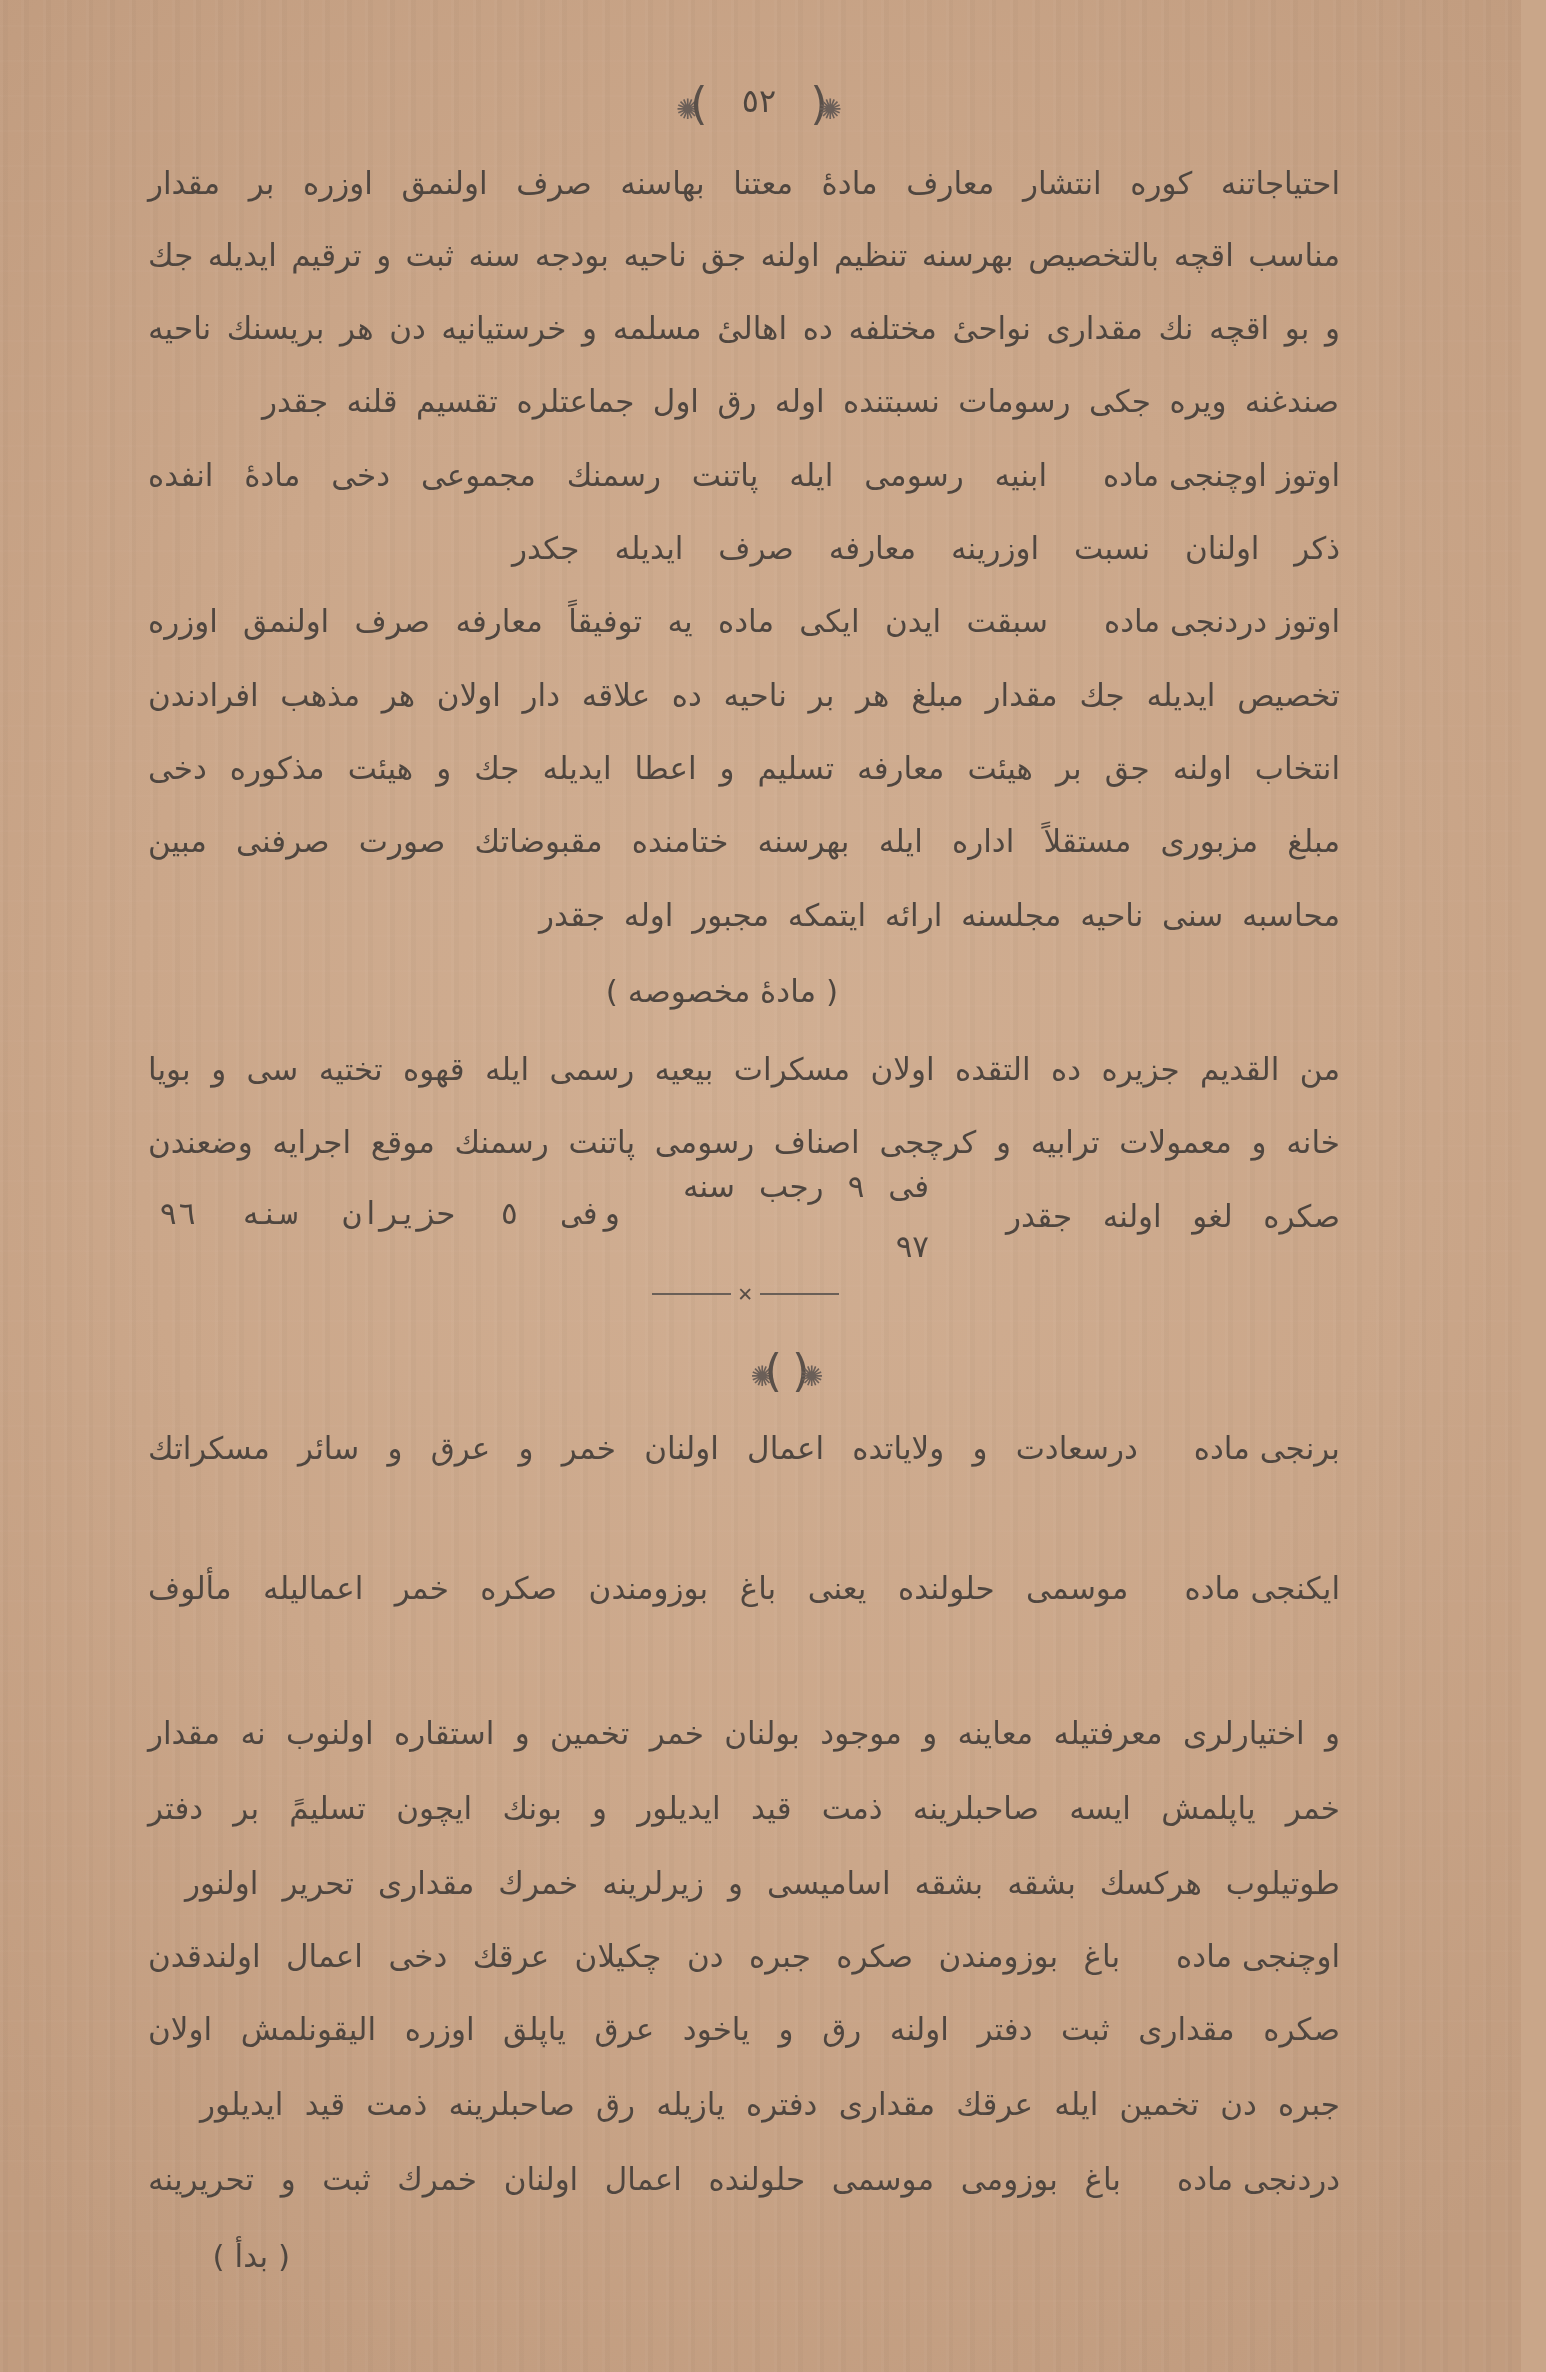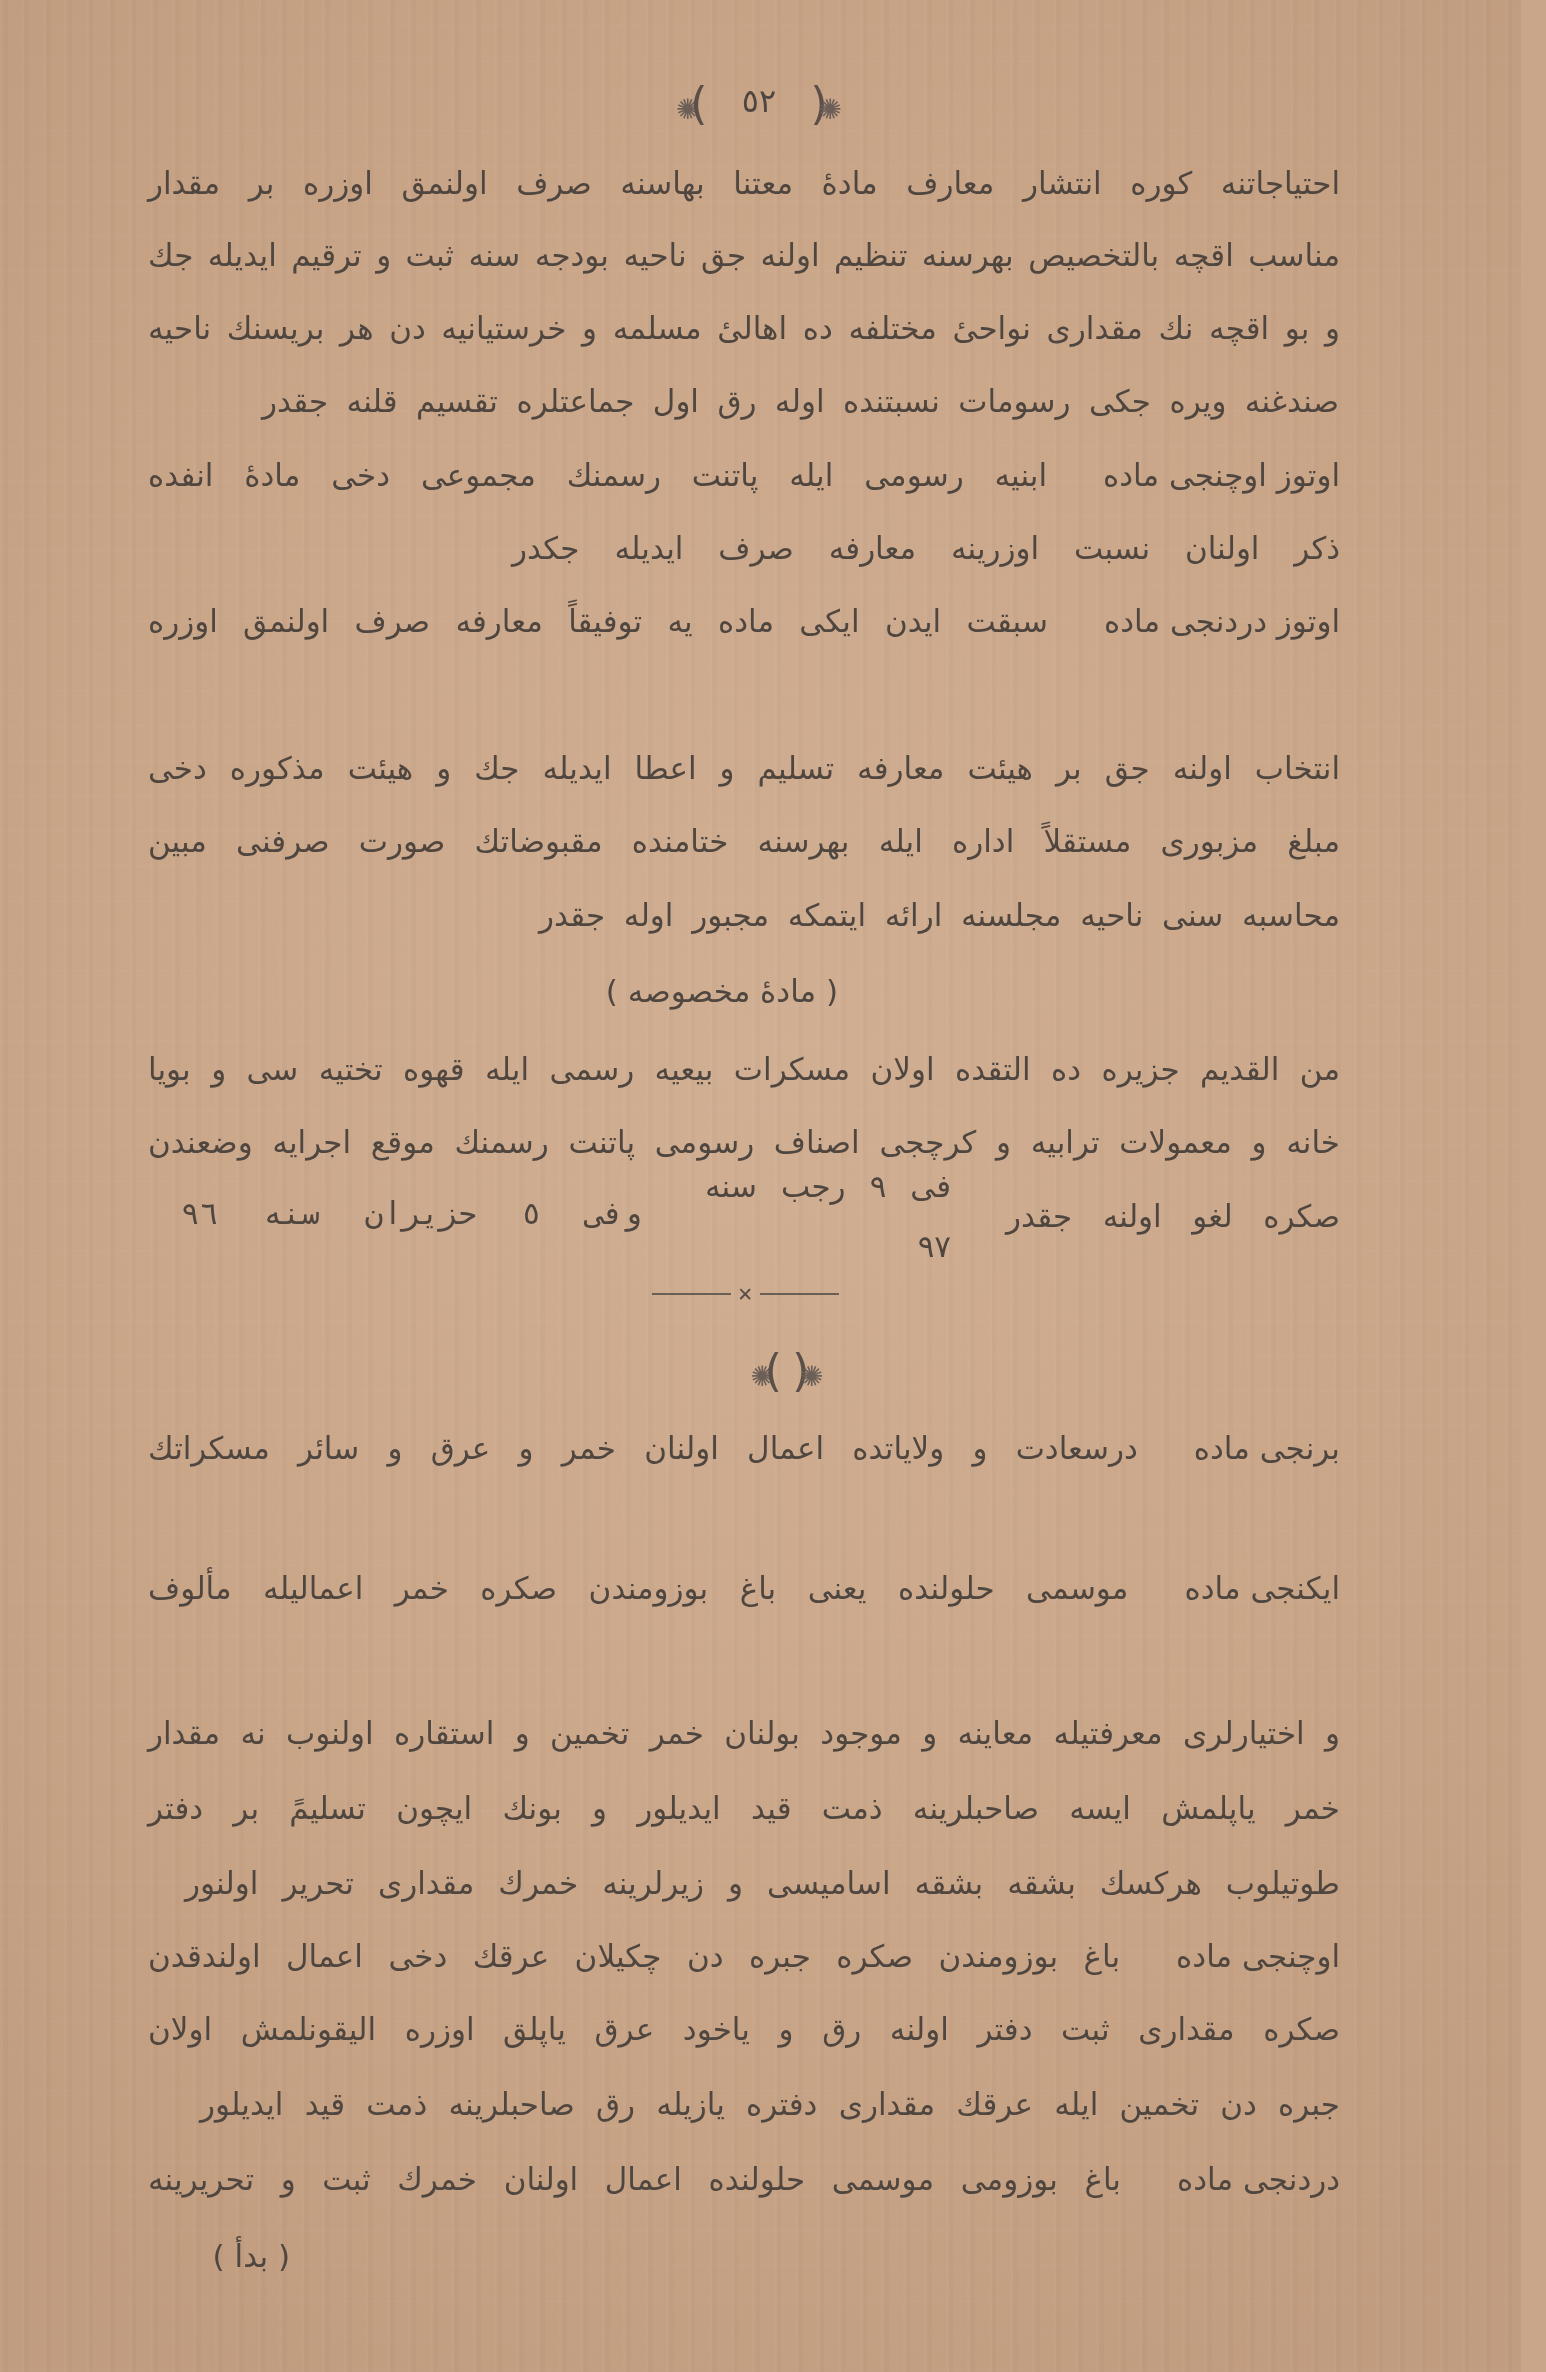--- a/index.html
+++ b/index.html
@@ -20,21 +20,21 @@
     direction: rtl; unicode-bidi: isolate;
     text-align: justify; text-align-last: justify; white-space: normal;
   }
   .full { left: 148px; width: 1192px; }
   .lab { display: flex; flex-direction: row; align-items: center; column-gap: 56px; text-align: right; text-align-last: auto; }
   .lab .lbl { flex: none; }
   .lab .txt { flex: 1 1 auto; min-width: 0; text-align: justify; text-align-last: justify; }
   .dates { display: flex; flex-direction: row; align-items: center; text-align: right; text-align-last: auto; }
   .dates span { display: block; text-align: justify; text-align-last: justify; }
   .dates .d1 { width: 334px; flex: none; }
-  .dates .d2 { width: 246px; flex: none; margin-right: 55px; }
+  .dates .d2 { width: 246px; flex: none; margin-right: 77px; }
   .dates .d3 { width: 461px; flex: none; margin-right: 63px; font-family: Liberation Mono, monospace; }
   .center { text-align: center; text-align-last: center; }
 
   .pgnum {
     position: absolute; left: 637px; top: 71px; width: 244px; height: 60px;
     line-height: 60px; direction: ltr; text-align: center; font-size: 32px; white-space: nowrap;
   }
   .pgnum .pn { display: inline-block; margin: 0 24px; font-size: 32px; }
   .orn { display: inline-block; direction: ltr; unicode-bidi: isolate; white-space: nowrap; vertical-align: middle; line-height: 1; }
   .orn-left::before  { content: "\273A"; font-size: 28px; color: #6b5f58; }
@@ -80,20 +80,21 @@
   <div class="ln full lab" style="top:445px">
     <span class="lbl">اوتوز اوچنجی ماده</span>
     <span class="txt">ابنیه رسومی ایله پاتنت رسمنك مجموعی دخی مادهٔ انفده</span>
   </div>
   <div class="ln" style="top:518px;left:512px;width:828px">ذکر اولنان نسبت اوزرینه معارفه صرف ایدیله جکدر</div>
 
   <div class="ln full lab" style="top:591px">
     <span class="lbl">اوتوز دردنجی ماده</span>
     <span class="txt">سبقت ایدن ایکی ماده یه توفیقاً معارفه صرف اولنمق اوزره</span>
   </div>
+  <div class="ln full" style="top:665px">تخصیص ایدیله جك مقدار مبلغ هر بر ناحیه ده علاقه دار اولان هر مذهب افرادندن</div>
   <div class="ln full" style="top:738px">انتخاب اولنه جق بر هیئت معارفه تسلیم و اعطا ایدیله جك و هیئت مذکوره دخی</div>
   <div class="ln full" style="top:811px">مبلغ مزبوری مستقلاً اداره ایله بهرسنه ختامنده مقبوضاتك صورت صرفنی مبین</div>
   <div class="ln" style="top:885px;left:539px;width:801px">محاسبه سنی ناحیه مجلسنه ارائه ایتمکه مجبور اوله جقدر</div>
 
   <div class="ln center" style="top:961px;left:525px;width:394px">( مادهٔ مخصوصه )</div>
   <div class="ln full" style="top:1039px">من القدیم جزیره ده التقده اولان مسکرات بیعیه رسمی ایله قهوه تختیه سی و بویا</div>
   <div class="ln full" style="top:1112px">خانه و معمولات ترابیه و کرچجی اصناف رسومی پاتنت رسمنك موقع اجرایه وضعندن</div>
   <div class="ln full dates" style="top:1186px">
     <span class="d1">صکره لغو اولنه جقدر</span>
     <span class="d2">فی ٩ رجب سنه ٩٧</span>

